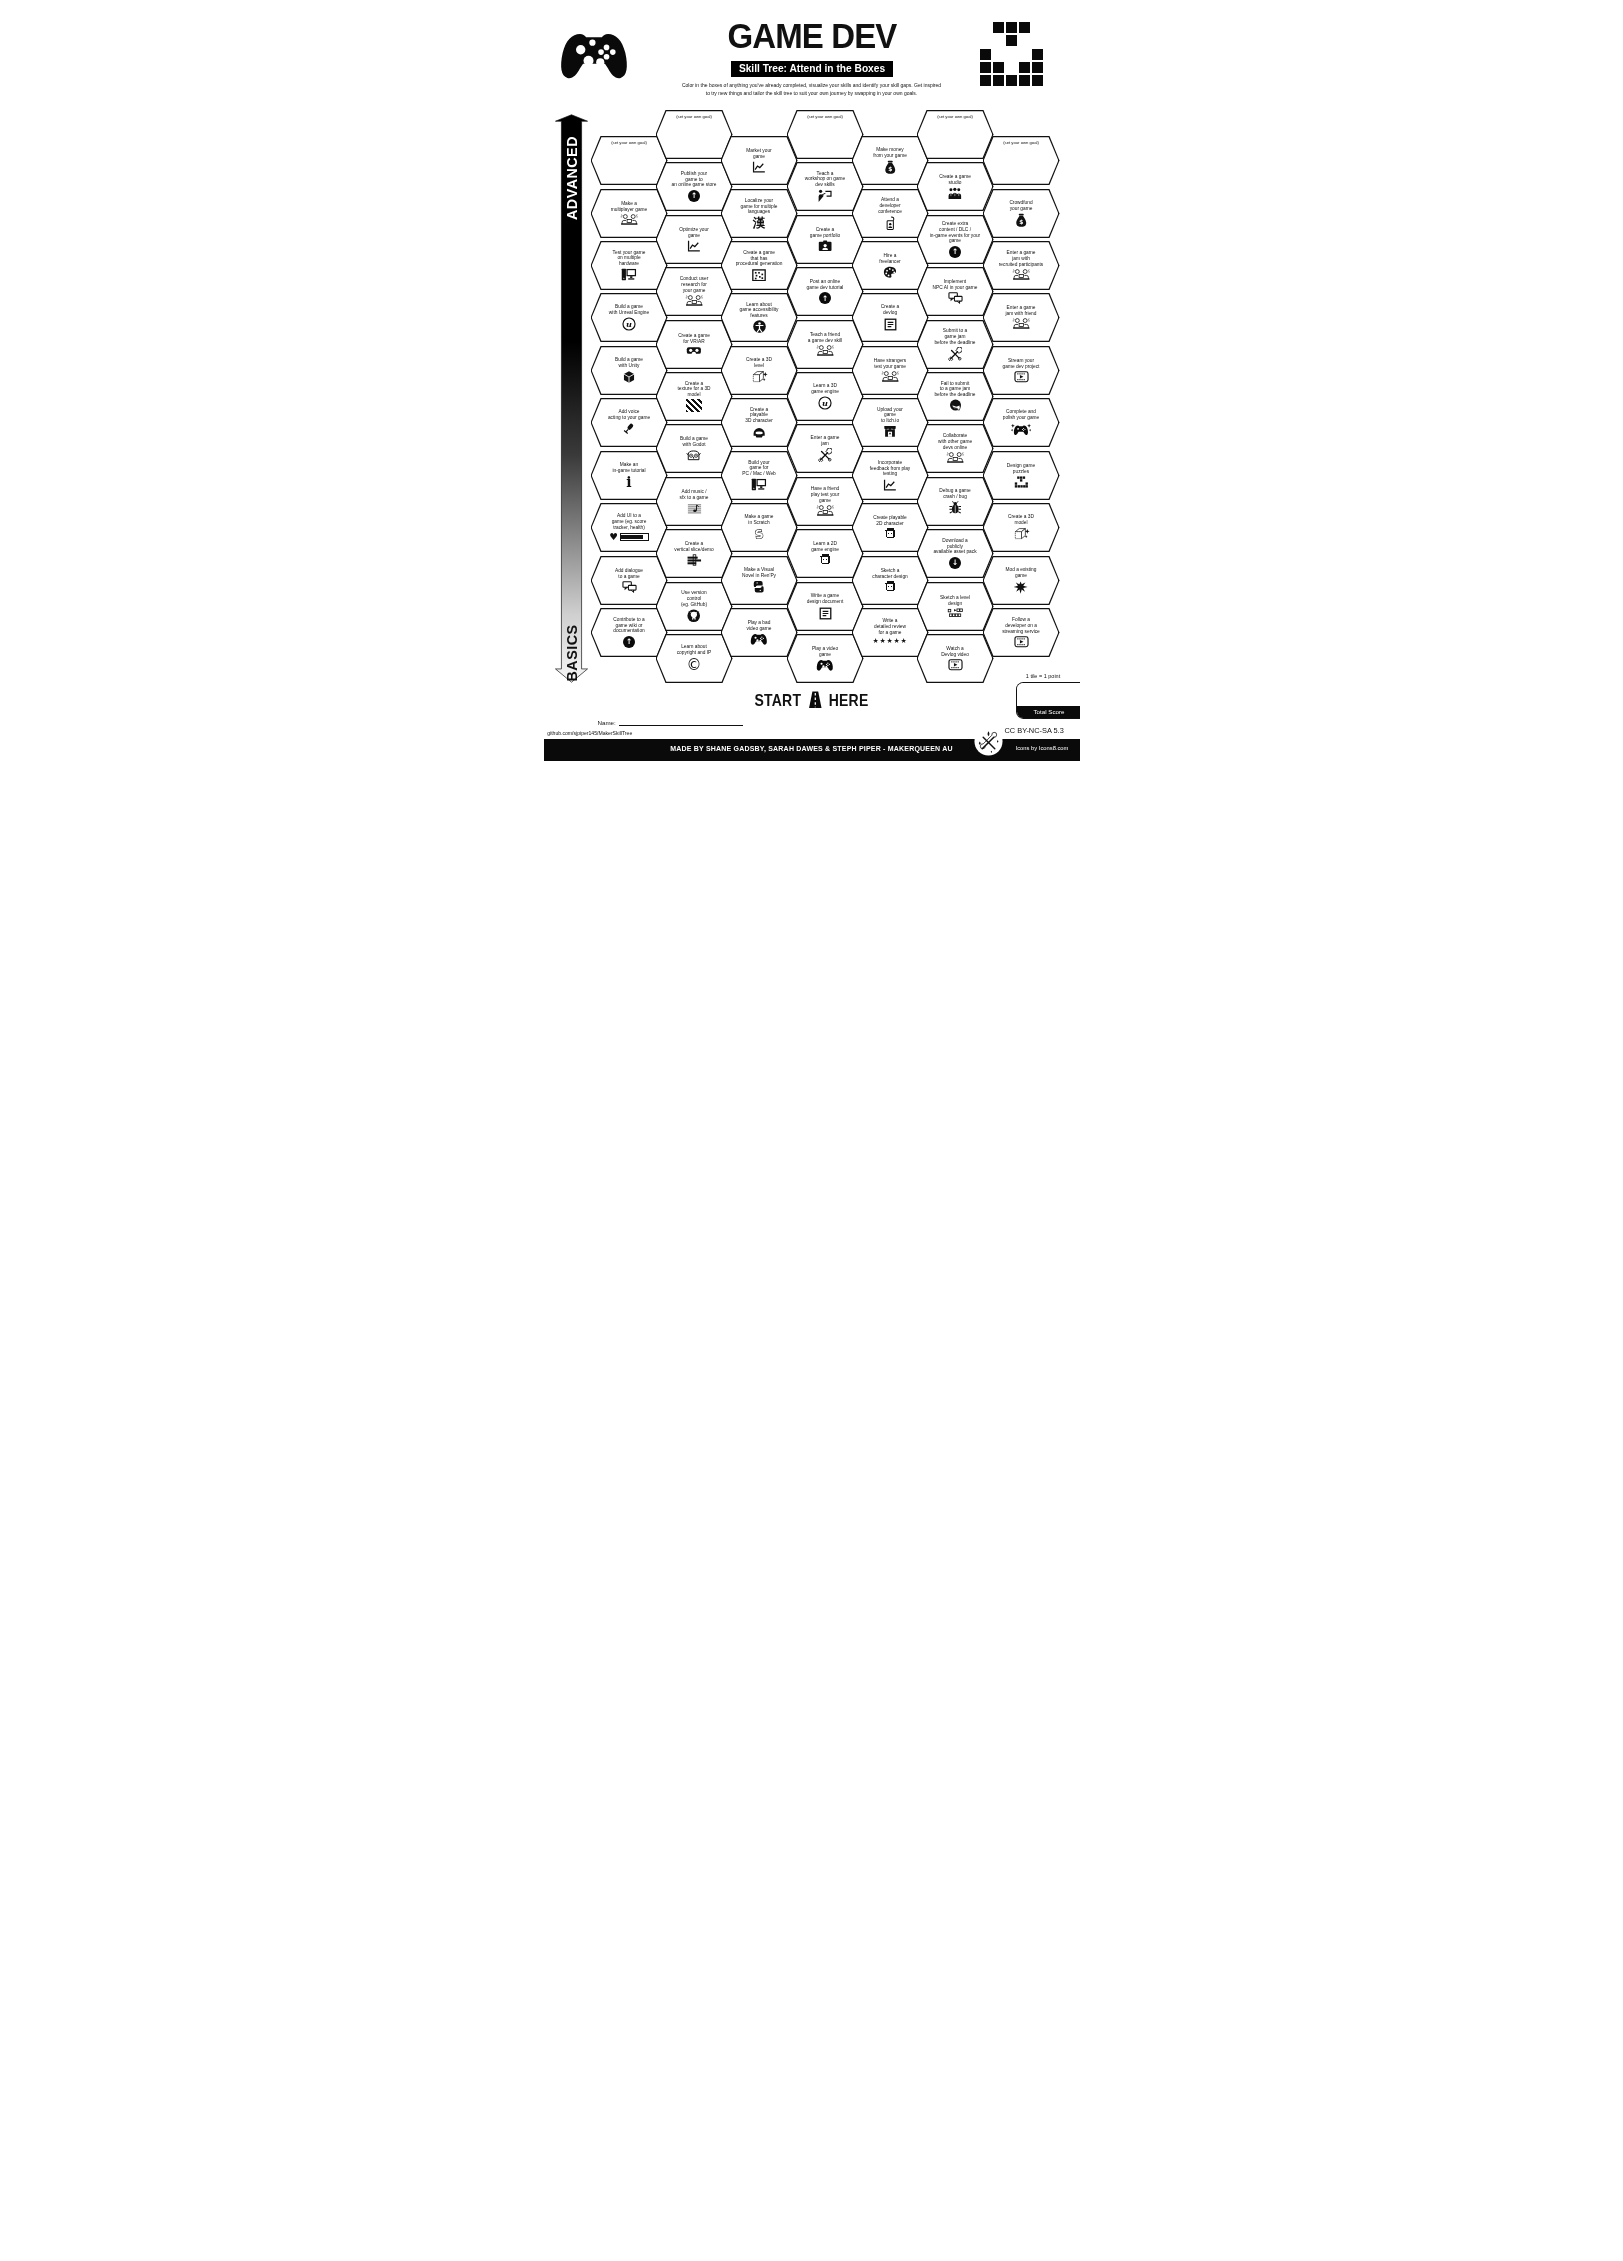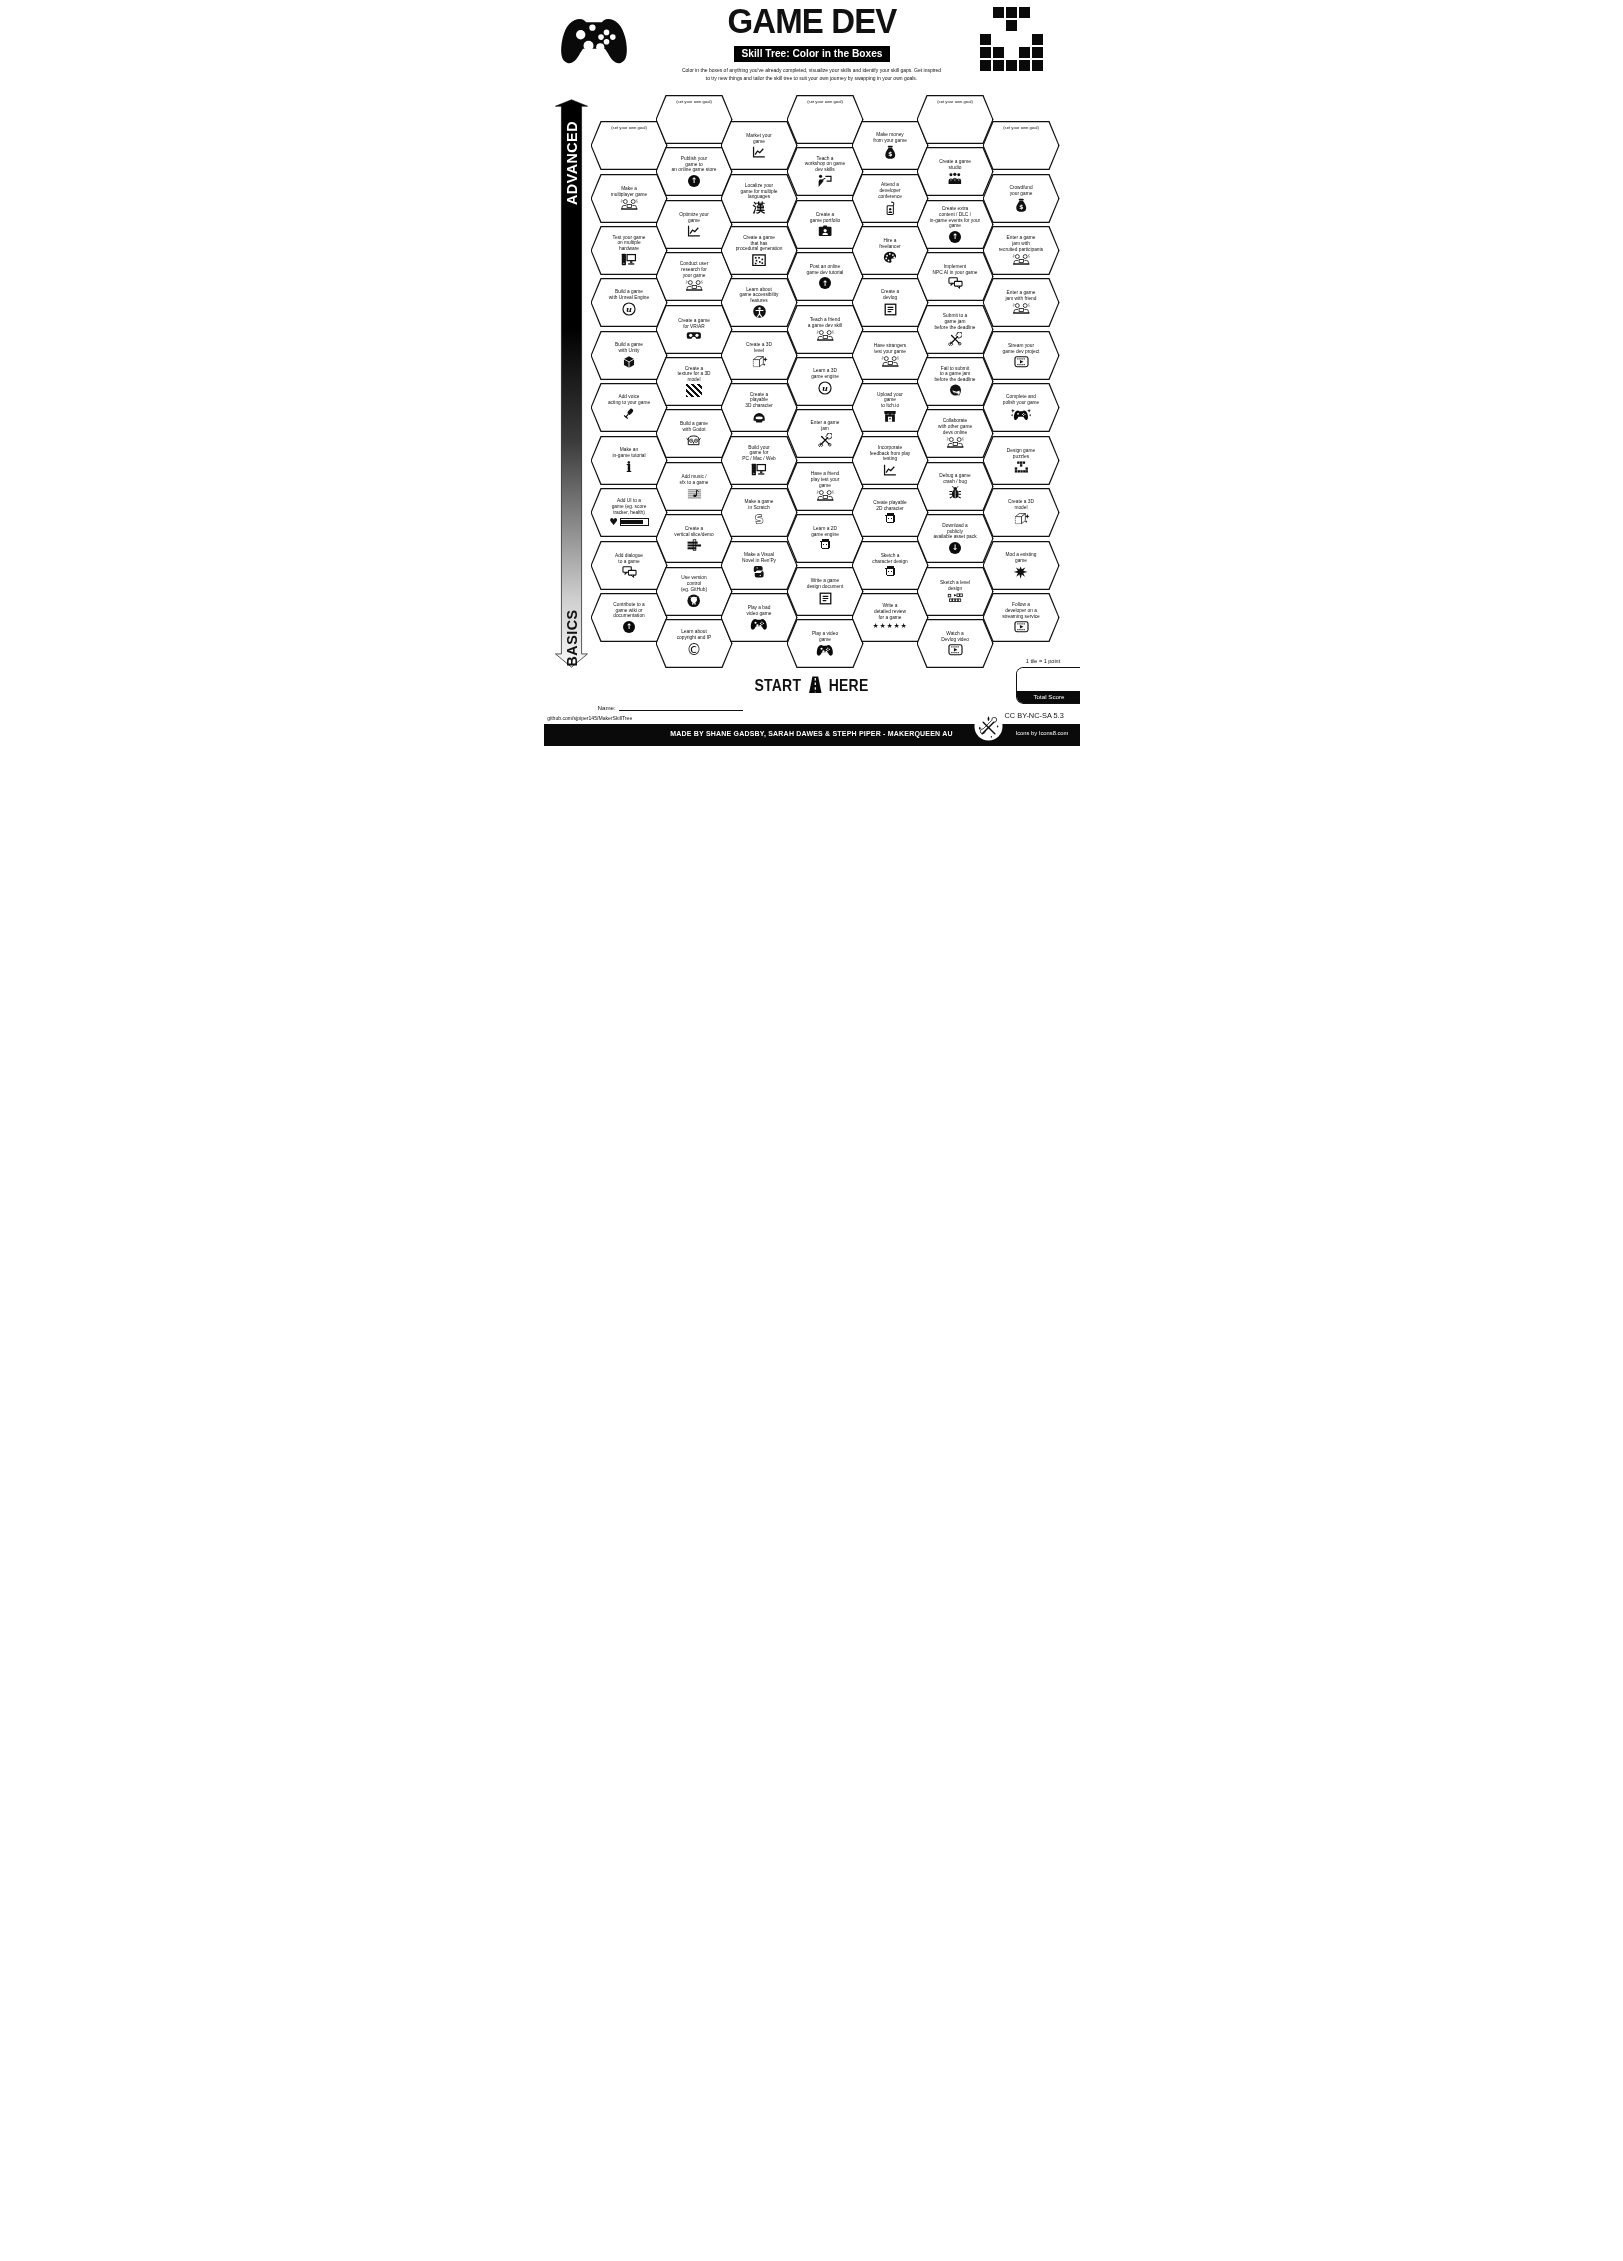--- a/index.html
+++ b/index.html
@@ -1,17 +1,17 @@
 <!DOCTYPE html>
 <html style="font-size:7.4px"><head>
 <meta charset="utf-8">
 <style>
   html,body{margin:0;padding:0;background:#fff;}
   body{font-family:"Liberation Sans","DejaVu Sans",sans-serif;color:#111;}
-  #poster{position:relative;width:536px;height:746px;margin:0 auto;background:#fff;overflow:hidden;}
+  #poster{position:relative;width:536px;height:746px;margin:15px auto;background:#fff;overflow:hidden;}
 
   
   .hdr-controller{position:absolute;left:14px;top:13px;width:72px;height:56px;}
   .hdr-title{position:absolute;left:139px;top:0.9px;width:259px;text-align:center;font-size:33px;font-weight:900;letter-spacing:-0.9px;transform:scaleY(1.08);transform-origin:top;}
   .hdr-sub{position:absolute;left:139px;top:46px;width:259px;text-align:center;}
   .hdr-sub span{display:inline-block;background:#000;color:#fff;font-size:10.2px;font-weight:700;padding:1.8px 7.4px 2.8px;}
   .hdr-desc{position:absolute;left:118px;top:67px;width:300px;text-align:center;font-size:5px;line-height:1.5;color:#111;}
   .pixlogo{position:absolute;left:436px;top:7.4px;width:64px;height:64px;display:grid;grid-template-columns:repeat(5,11px);grid-template-rows:repeat(5,11px);gap:2.1px;}
   .pixlogo i{display:block;}
   .pixlogo i.on{background:#0a0a0a;}
@@ -66,21 +66,21 @@
         <circle cx="22" cy="7.5" r="2" fill="#fff"></circle>
         <circle cx="19.5" cy="19" r="3.2" fill="#fff"></circle>
         <circle cx="27" cy="20" r="2.6" fill="#fff"></circle>
         <circle cx="31" cy="10.5" r="1.8" fill="#fff"></circle>
         <circle cx="35" cy="13.5" r="1.8" fill="#fff"></circle>
         <circle cx="31" cy="16.5" r="1.8" fill="#fff"></circle>
         <circle cx="27.5" cy="13.5" r="1.8" fill="#fff"></circle>
       </svg>
   </div>
   <div class="hdr-title">GAME DEV</div>
-  <div class="hdr-sub"><span>Skill Tree: Color in the Boxes</span></div>
+  <div class="hdr-sub"><span>Skill Tree: Attend in the Boxes</span></div>
   <div class="hdr-desc">
     <div>Color in the boxes of anything you've already completed, visualize your skills and identify your skill gaps.  Get inspired</div>
     <div>to try new things and tailor the skill tree to suit your own journey by swapping in your own goals.</div>
   </div>
   <div class="pixlogo" id="pixlogo">
       <i></i>
       <i class="on"></i>
       <i class="on"></i>
       <i class="on"></i>
       <i></i>

